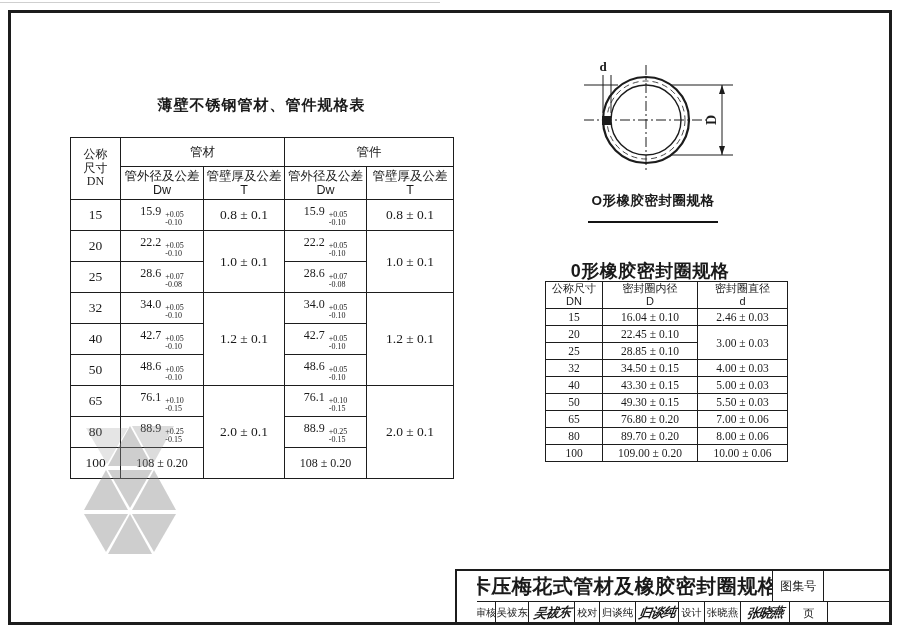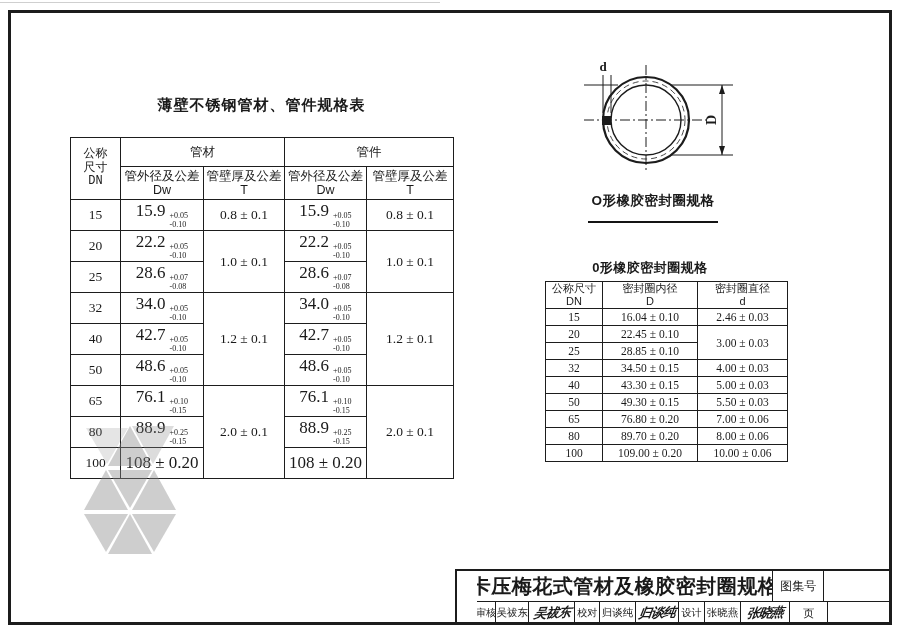--- a/index.html
+++ b/index.html
@@ -13,33 +13,33 @@
   
   .pipe-title{left:70px;top:96px;width:383px;text-align:center;font-size:15px;font-weight:bold;letter-spacing:1px;}
   table.spec{border-collapse:collapse;table-layout:fixed;background:transparent;}
   table.spec td,table.spec th{border:1.4px solid #1d1d1d;text-align:center;vertical-align:middle;
       padding:0;font-weight:normal;overflow:hidden;}
   .pipe-tbl{left:70px;top:137px;width:383px;}
   .pipe-tbl th{font-size:12.5px;}
   .pipe-tbl .hdr1{height:29px;}
   .pipe-tbl .hdr2{height:33px;font-size:12px;line-height:14px;}
   .pipe-tbl td{height:30px;font-family:"Liberation Serif",serif;font-size:13.5px;}
-  .dn3{font-size:12px;line-height:13.5px;font-family:Liberation Mono, monospace;}
-  .num{font-family:"Liberation Serif",serif;font-size:17px;}
+  .dn3{font-size:12px;line-height:13.5px;font-family:Liberation Serif, serif;}
+  .num{font-family:"Liberation Serif",serif;font-size:12px;}
   .tol{display:inline-flex;flex-direction:column;justify-content:center;text-align:left;
        font-size:8px;line-height:8.5px;margin-left:4px;vertical-align:-2px;
        font-family:"Liberation Serif",serif;}
 
   
   .ring-svg{left:570px;top:55px;}
   .ring-caption{left:588px;top:192px;width:130px;text-align:center;font-size:13.5px;font-weight:bold;
        border-bottom:2px solid #141414;padding-bottom:11px;letter-spacing:0.5px;}
 
   
-  .oring-title{left:556px;top:259px;width:188px;text-align:center;font-size:13px;font-weight:bold;letter-spacing:0.5px;}
+  .oring-title{left:556px;top:259px;width:188px;text-align:center;font-size:18px;font-weight:bold;letter-spacing:0.5px;}
   .oring-tbl{left:545px;top:281px;width:242px;}
   .oring-tbl th{font-size:11px;line-height:13px;height:19px;}
   .oring-tbl td{height:16px;font-family:"Liberation Serif",serif;font-size:11.5px;}
 
   
   .stamp{left:70px;top:411px;pointer-events:none;}
 
   
   .tblock{left:455px;top:569px;width:434px;height:53px;box-sizing:border-box;
           border-top:2.2px solid #1c1c1c;border-left:2.2px solid #1c1c1c;background:transparent;padding-left:20px;}

